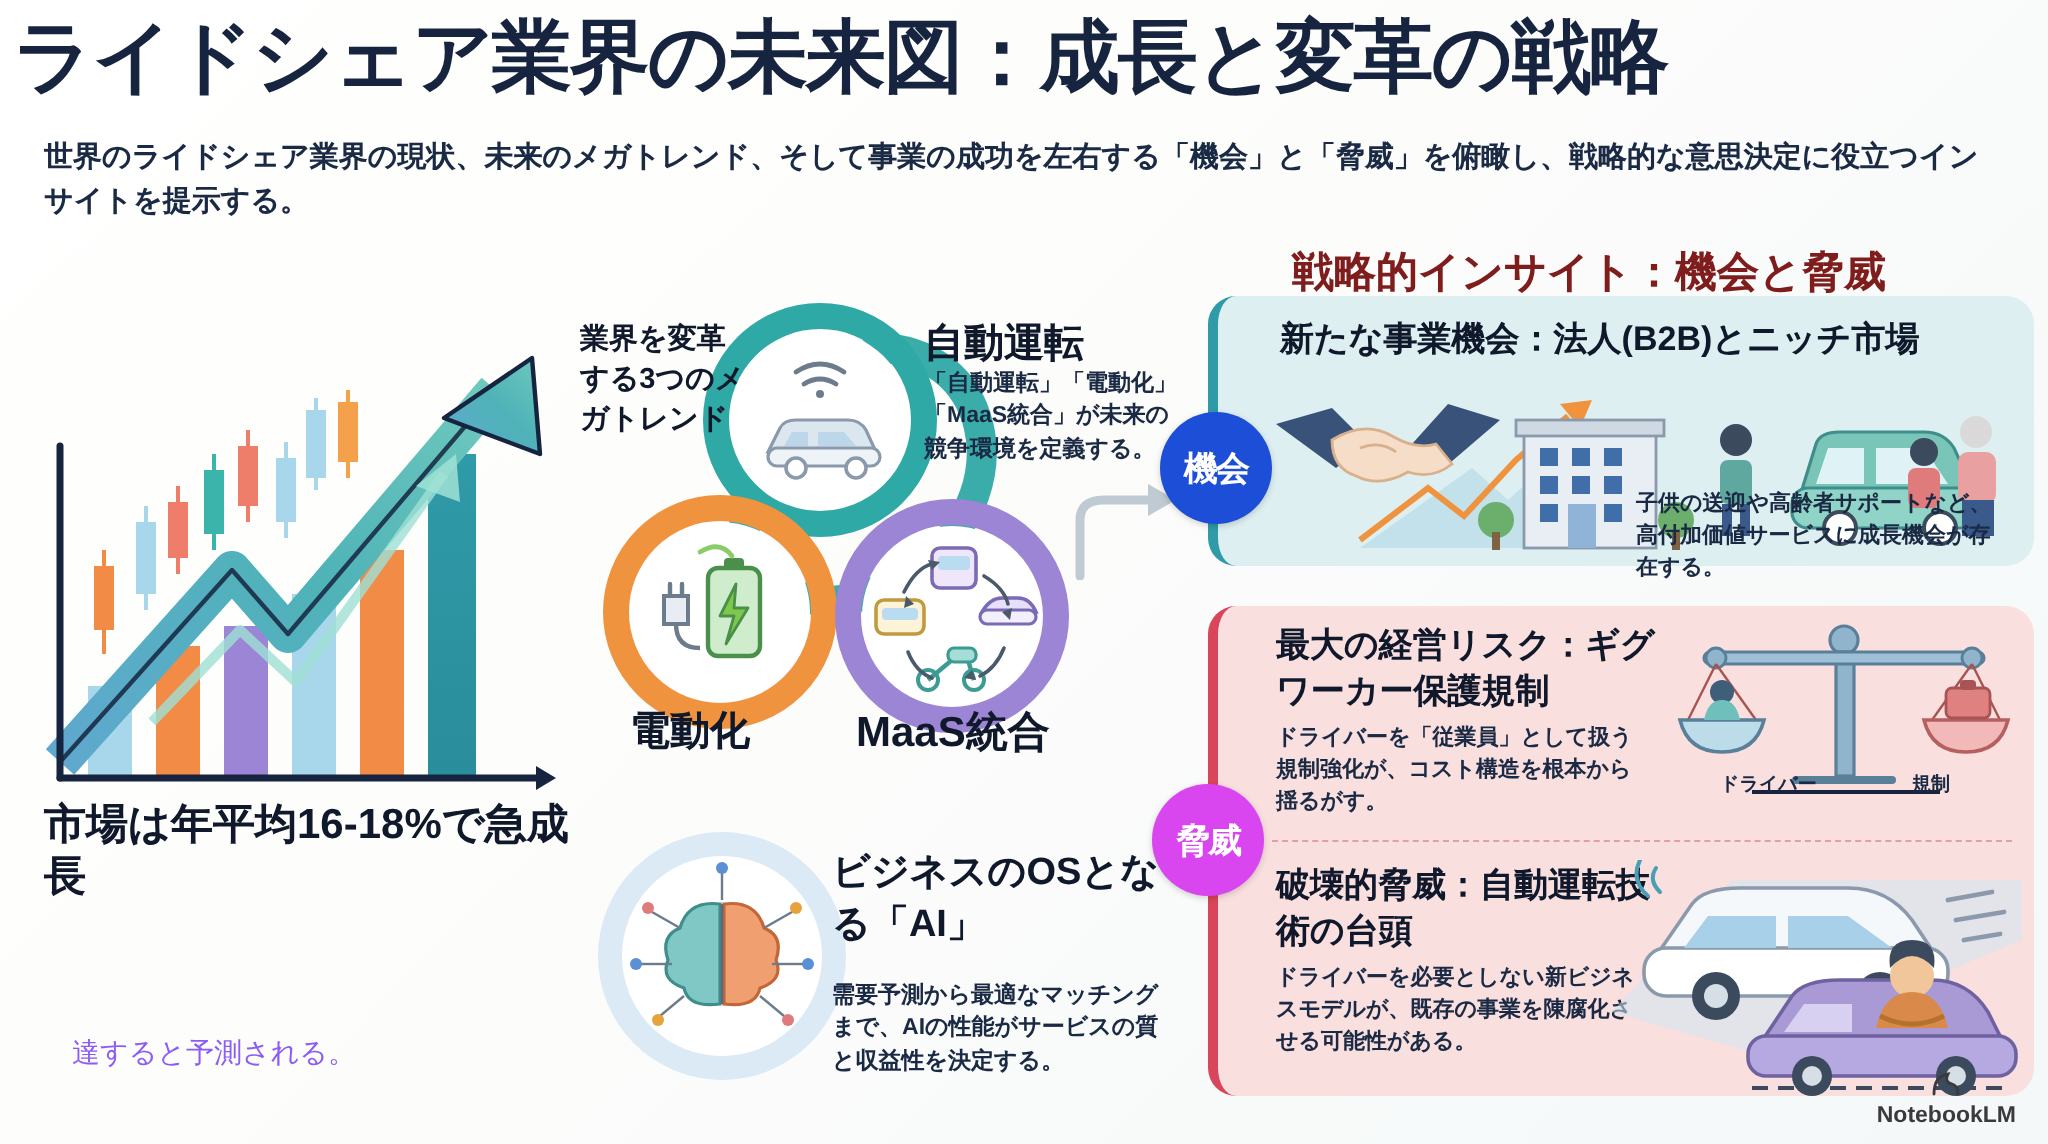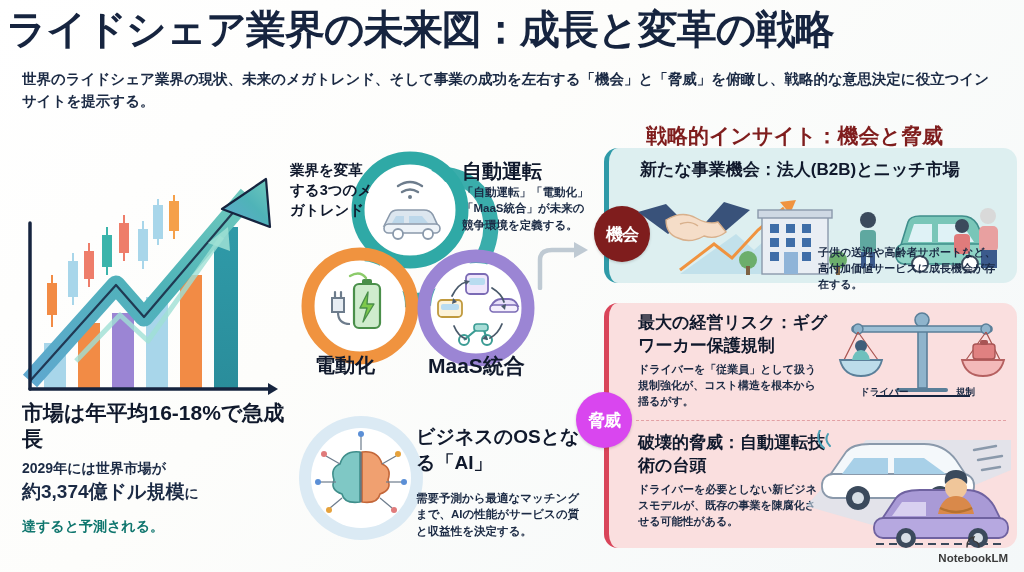--- a/index.html
+++ b/index.html
@@ -40,22 +40,22 @@
   .stat-big{
     position:absolute;left:22px;top:400px;width:280px;
     font-size:21px;font-weight:bold;line-height:1.25;color:#10192c;
   }
   .stat-sub{
     position:absolute;left:22px;top:458px;width:285px;
     font-size:14px;font-weight:bold;line-height:1.45;color:#1b2a44;
   }
   .stat-sub .em{font-size:19px;}
   .stat-sub2{
-    position:absolute;left:22px;top:517px;width:285px;
-    font-size:14px;font-weight:bold;line-height:1.4;color:#0f766e;
+    position:absolute;left:36px;top:517px;width:285px;
+    font-size:14px;font-weight:normal;line-height:1.4;color:#8b5cf6;
   }
 
   
   .trendwrap{position:absolute;left:288px;top:148px;width:300px;height:250px;}
   .trend-lead{
     position:absolute;left:290px;top:160px;width:86px;
     font-size:14.5px;font-weight:bold;line-height:1.38;color:#10192c;
   }
   .auto-title{
     position:absolute;left:462px;top:158px;
@@ -98,21 +98,21 @@
     position:absolute;left:604px;top:303px;width:408px;height:245px;
     background:#fadfdf;border-radius:14px;
     border-left:5px solid #d9455a;
   }
   .badge{
     position:absolute;width:56px;height:56px;border-radius:50%;
     display:flex;align-items:center;justify-content:center;
     color:#ffffff;font-size:17px;font-weight:bold;letter-spacing:-1px;
     box-shadow:0 1px 3px rgba(0,0,0,.18);
   }
-  .badge-opp{left:594px;top:206px;background:#7f1d1d;}
+  .badge-opp{left:580px;top:206px;background:#1d4ed8;}
   .badge-threat{left:576px;top:392px;background:#d946ef;}
 
   .opp-title{
     position:absolute;left:640px;top:158px;
     font-size:17px;font-weight:bold;color:#10192c;white-space:nowrap;
   }
   .opp-body{
     position:absolute;left:818px;top:245px;width:188px;
     font-size:11px;font-weight:bold;line-height:1.45;color:#1b2a44;
   }
@@ -208,24 +208,20 @@
       <path d="M60 196 L104 150 L132 176 L206 72" fill="none" stroke="#9fe0d5" stroke-width="5" opacity=".8" stroke-linejoin="round"></path>
       <path d="M212 62 L214 86 L192 78 Z" fill="#9fe0d5" opacity=".85"></path>
 
       <line x1="14" y1="58" x2="14" y2="224" stroke="#16243f" stroke-width="3.5" stroke-linecap="round"></line>
       <line x1="14" y1="224" x2="252" y2="224" stroke="#16243f" stroke-width="3.5" stroke-linecap="round"></line>
       <path d="M252 218 L262 224 L252 230 Z" fill="#16243f"></path>
     </svg>
   </div>
 
   <div class="stat-big">市場は年平均16-18%で急成長</div>
-  <div class="stat-sub">
-    <span>2029年には世界市場が</span><br>
-    <span class="em">約3,374億ドル規模</span><span>に</span>
-  </div>
   <div class="stat-sub2">達すると予測される。</div>
 
   <div class="trendwrap">
     <svg width="300" height="250" viewBox="0 0 300 250" xmlns="http://www.w3.org/2000/svg" aria-hidden="true">
 
       <path d="M150 26 C 206 26 222 94 176 132 C 130 170 84 150 84 112" fill="none" stroke="#2fa9a6" stroke-width="15" stroke-linecap="round" opacity=".95"></path>
 
       <circle cx="122" cy="62" r="52" fill="none" stroke="#2fa9a6" stroke-width="13"></circle>
       <circle cx="122" cy="62" r="45" fill="#ffffff"></circle>
 

